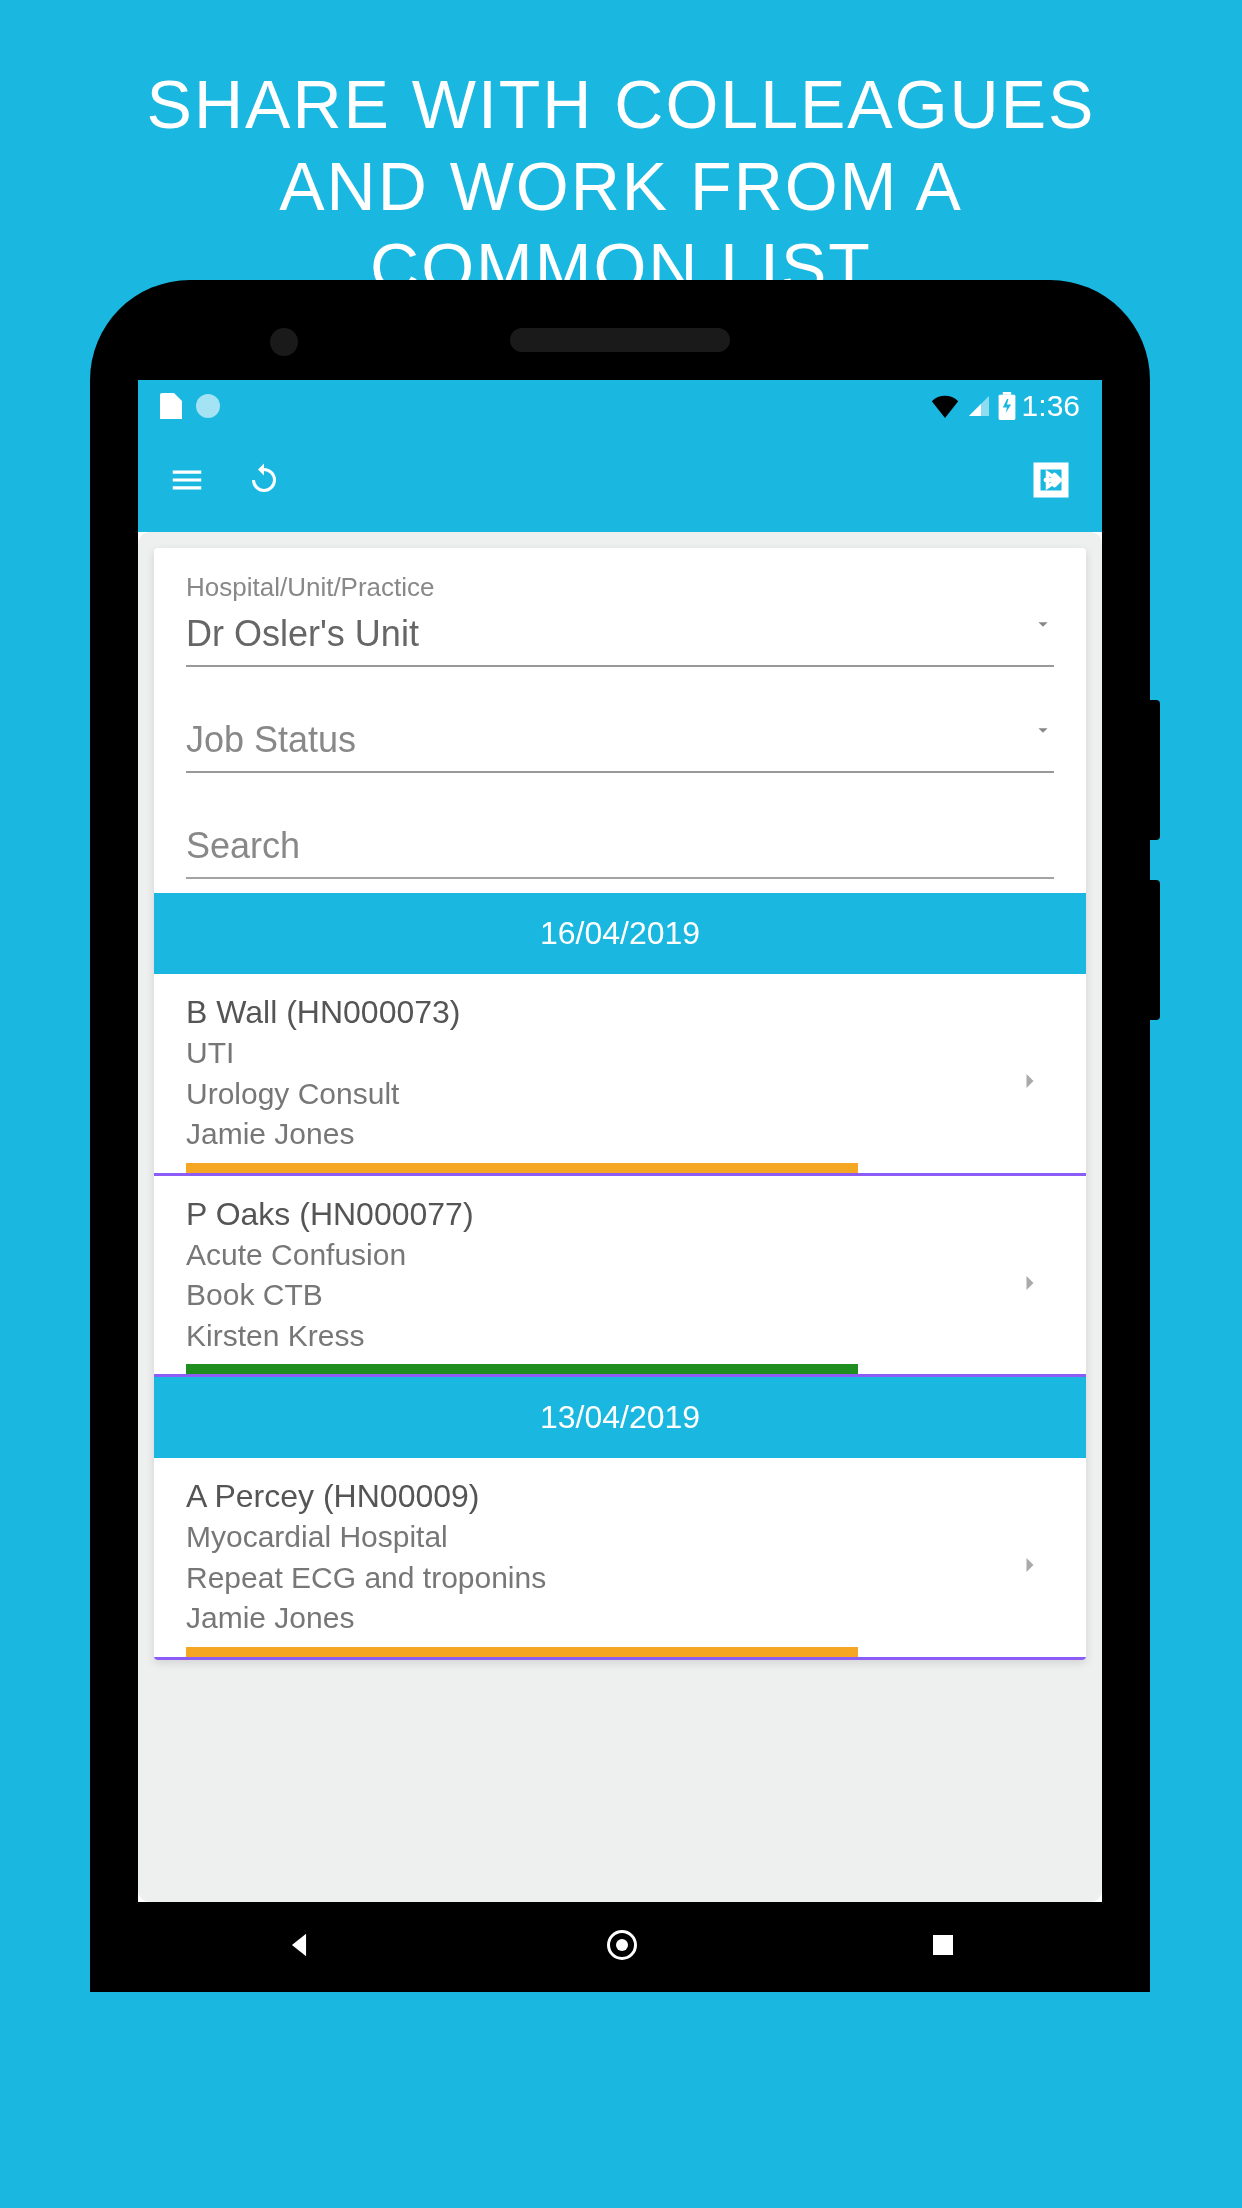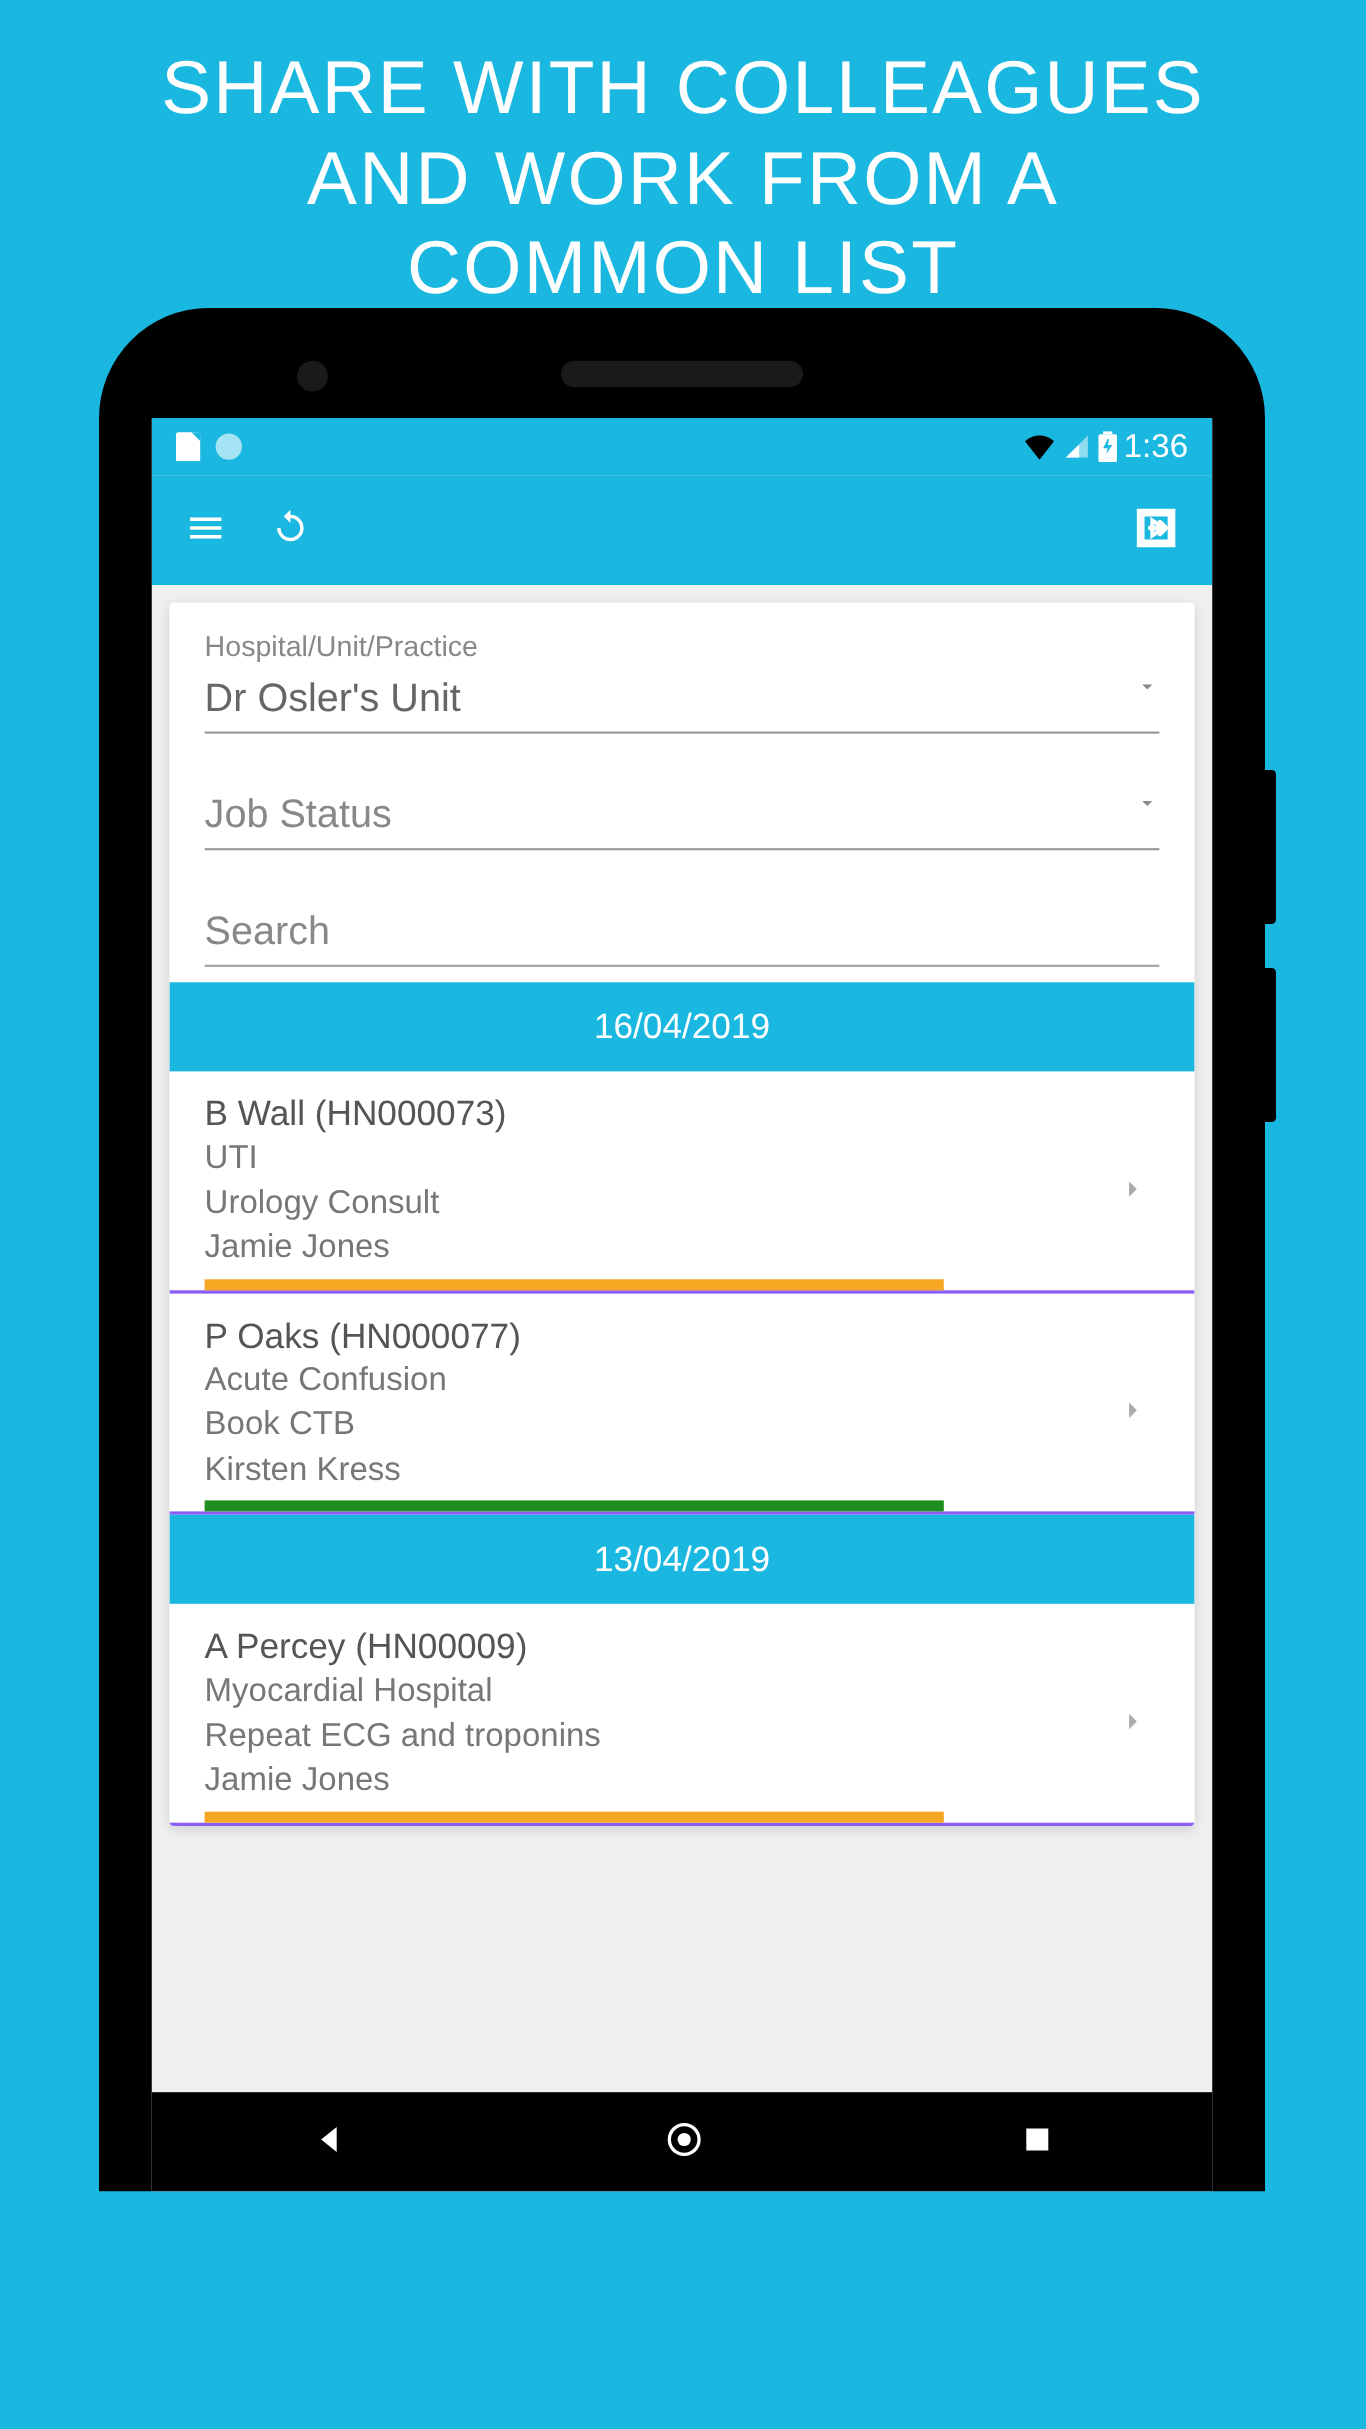--- a/index.html
+++ b/index.html
@@ -12,20 +12,21 @@
     position: relative;
   }
   .promo-text {
     text-align: center;
     color: #fff;
     font-size: 68px;
     font-weight: 300;
     letter-spacing: 2px;
     padding: 40px 80px 30px;
     line-height: 1.2;
+    margin-top: 24px;
   }
   .phone-frame {
     position: absolute;
     left: 90px;
     top: 280px;
     width: 1060px;
     height: 1712px;
     background: #000;
     border-radius: 100px 100px 0 0;
     padding: 100px 48px 0 48px;
@@ -96,20 +97,21 @@
     padding: 0 30px;
     gap: 40px;
   }
   .app-bar svg { fill: #fff; }
   .app-bar-right { margin-left: auto; }
   .content {
     flex: 1;
     background: #eef0f0;
     padding: 16px;
     overflow: hidden;
+    border-radius: 12px;
   }
   .card {
     background: #fff;
     border-radius: 4px;
     box-shadow: 0 3px 10px rgba(0,0,0,0.12);
     overflow: hidden;
   }
   .filters { padding: 24px 32px 14px; }
   .field-label {
     color: #888;

